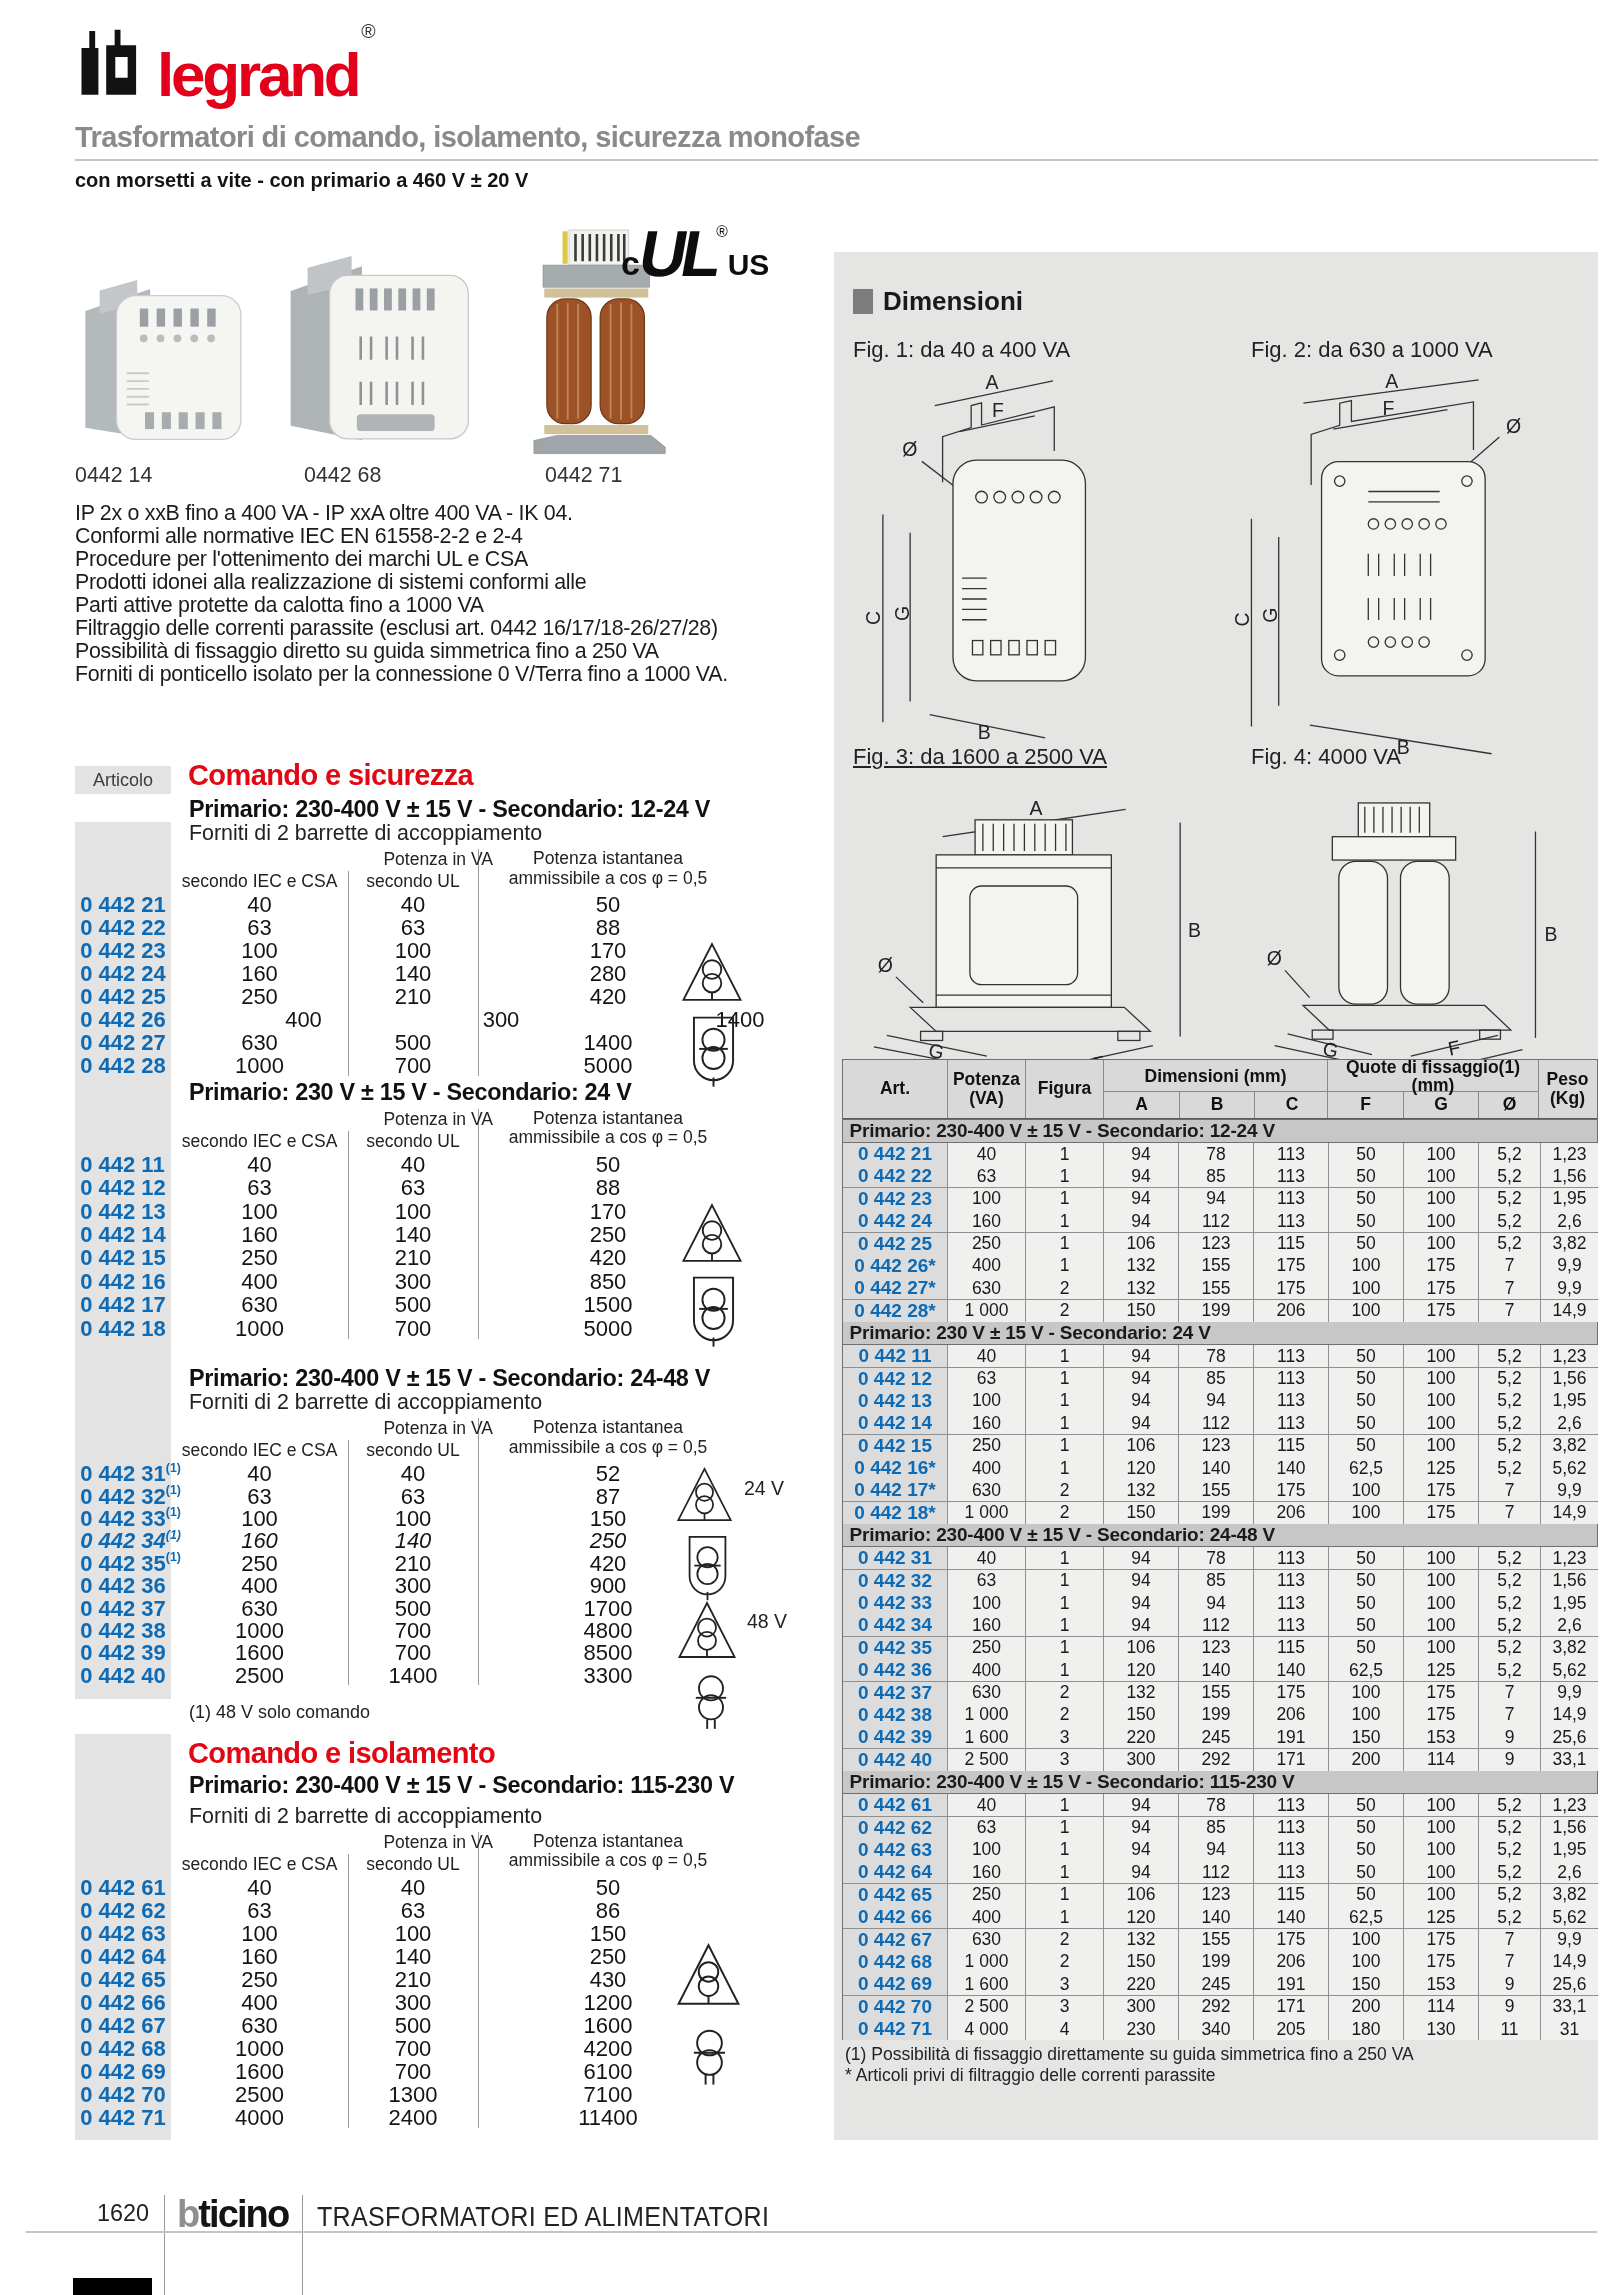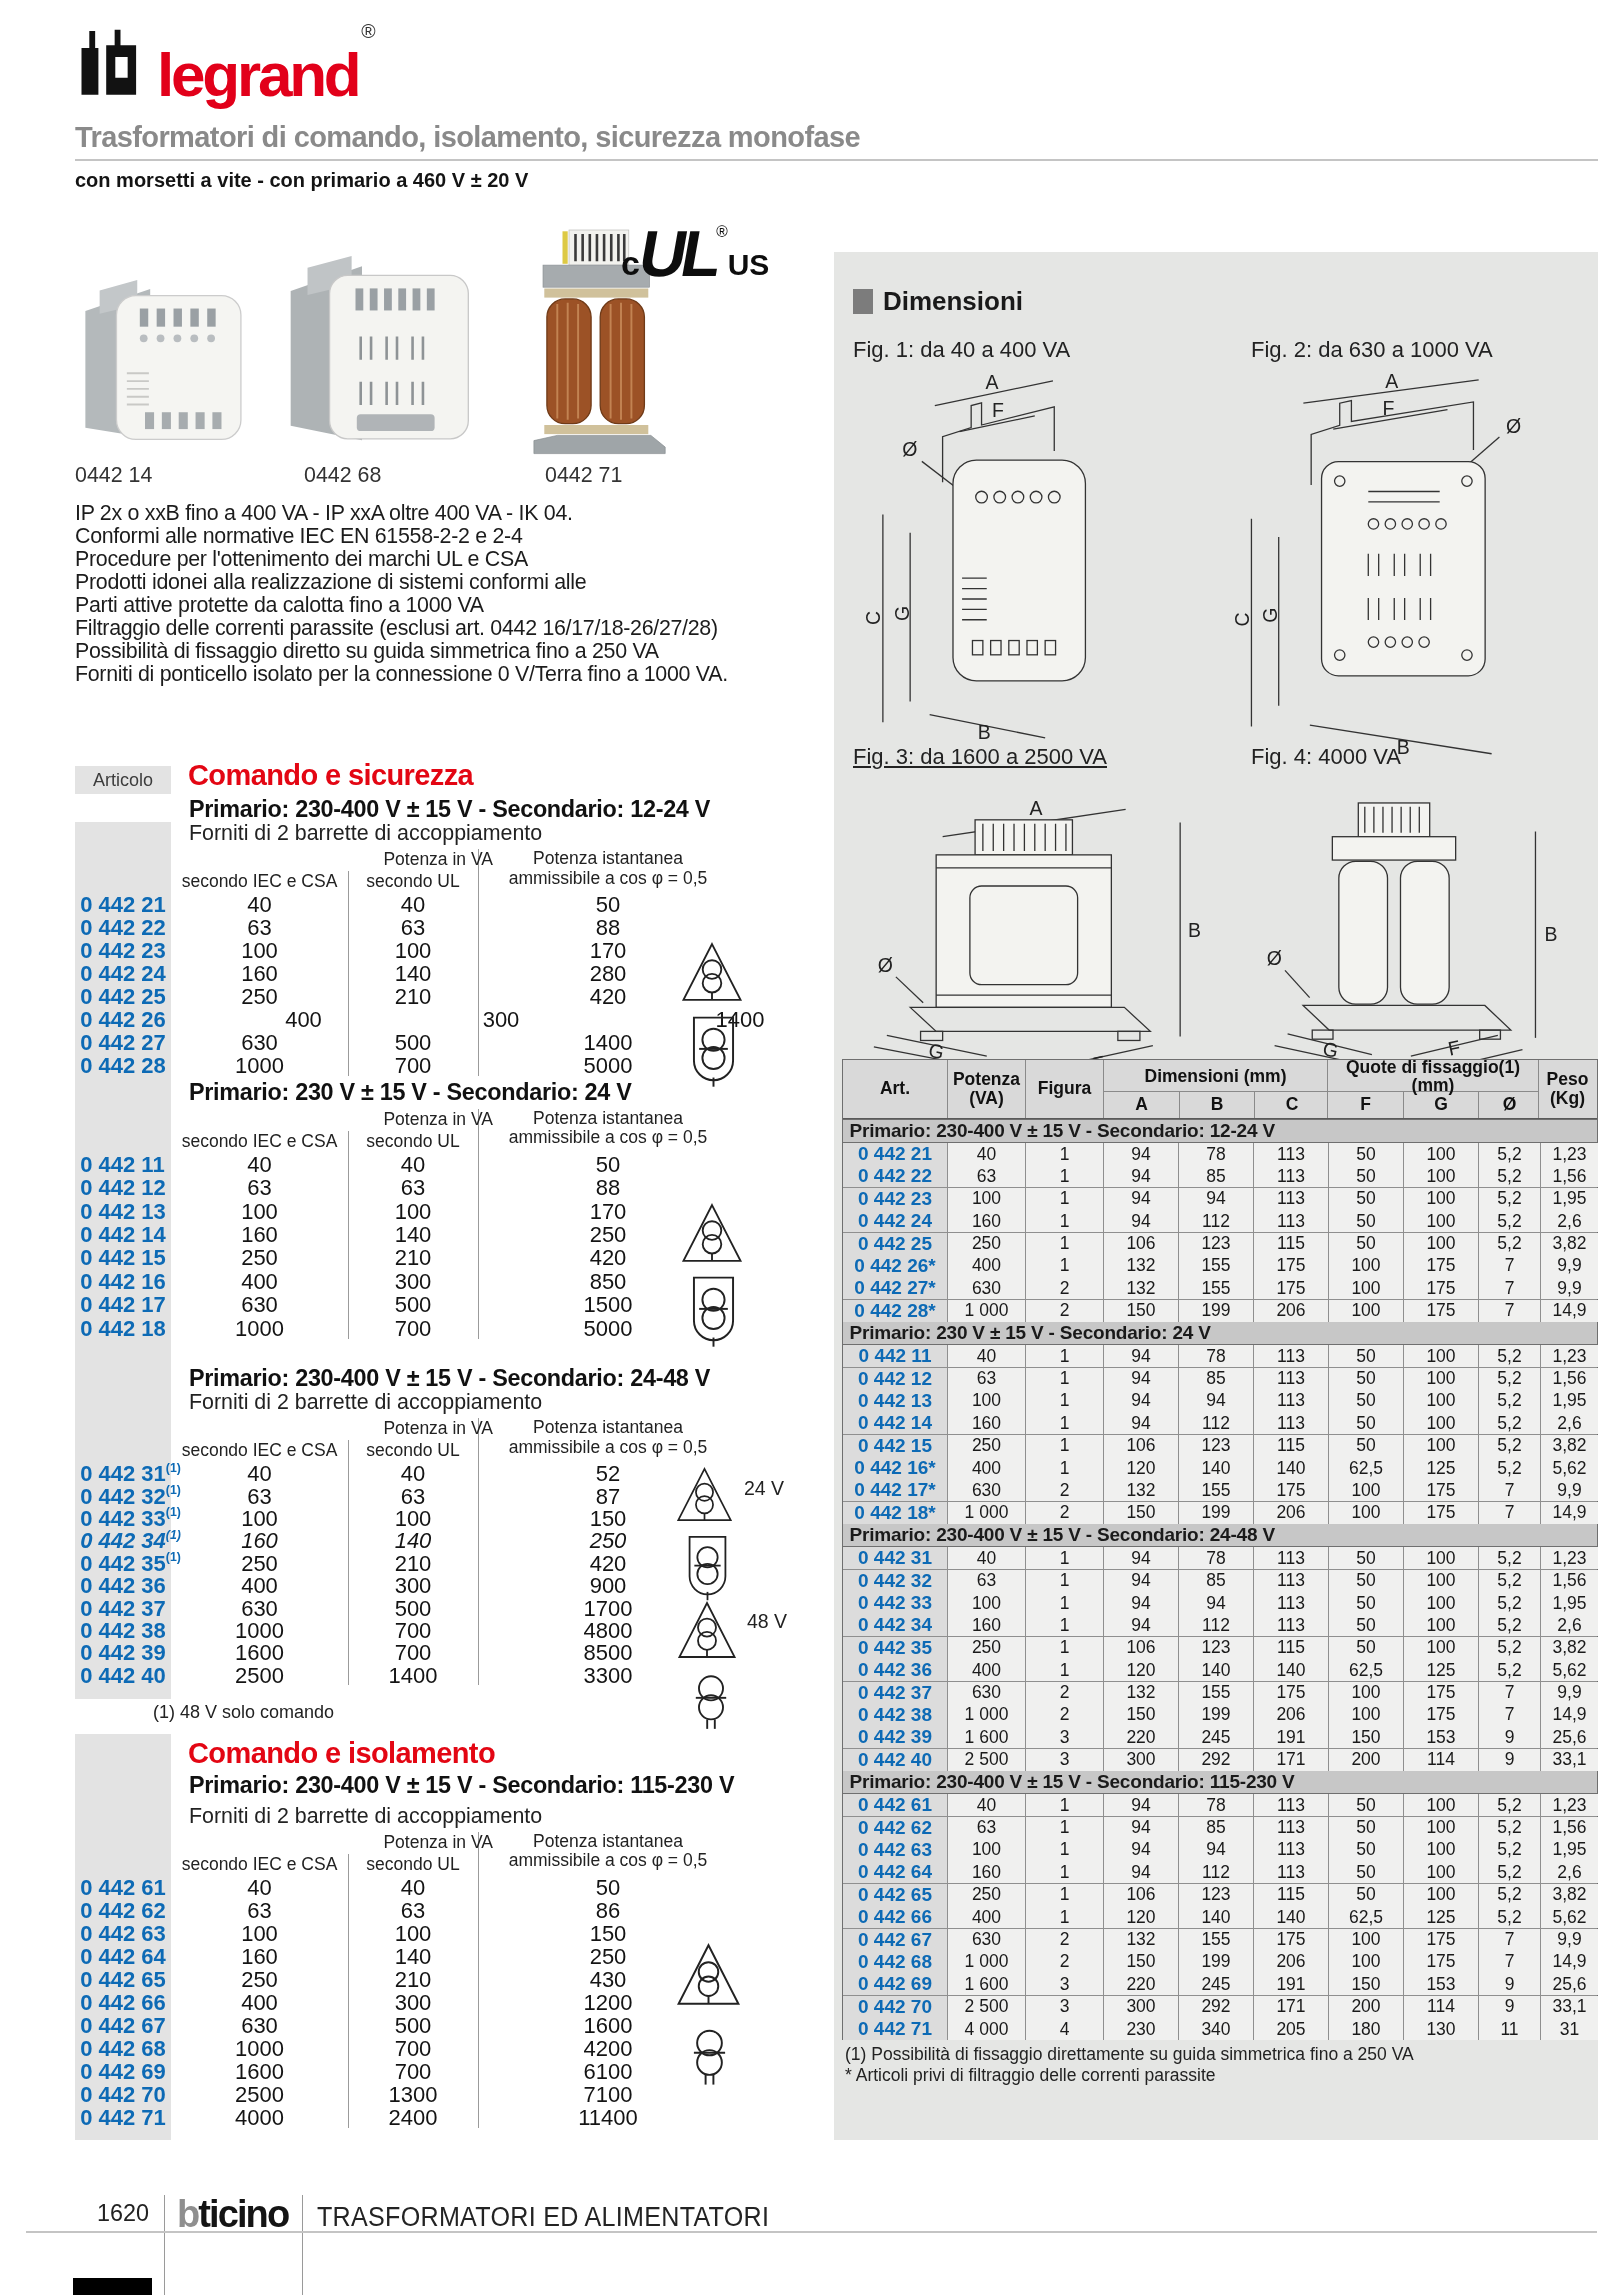--- a/index.html
+++ b/index.html
@@ -40,21 +40,21 @@
   .lhead{position:relative;height:43px;font-size:17.5px;color:#222;}
   .ph{position:absolute;left:80px;width:307px;top:0;text-align:right;margin-left:31px;}
   .ih{position:absolute;left:403px;width:260px;top:0;text-align:center;line-height:19.5px;}
   .sh1{position:absolute;left:96px;width:177px;top:22px;text-align:center;}
   .sh2{position:absolute;left:273px;width:130px;top:22px;text-align:center;}
   .vl{position:absolute;width:0.6px;background:#9b9b9b;}
   .lrow{display:grid;grid-template-columns:96px 177px 130px 260px 75px;align-items:center;}
   .lrow .art{font-size:22px;font-weight:bold;color:#0d6ab5;padding-left:5.2px;white-space:nowrap;}
   .lrow .art sup{font-size:12.3px;font-weight:bold;position:relative;top:-1.3px;}
   .lrow .num{font-size:22px;text-align:center;color:#141414;}
-  .lnote{font-size:18px;color:#222;margin-left:78px;}
+  .lnote{font-size:18px;color:#222;margin-left:114px;}
   .icolabel{font-size:19.5px;color:#222;}
 
   
   .panel{background:#e5e6e4;}
   .dim-title{display:flex;align-items:center;gap:10.4px;font-size:26px;font-weight:bold;color:#1a1a1a;}
   .dim-sq{width:19.5px;height:25px;background:#7c7c7c;display:inline-block;}
   .figcap{font-size:22px;color:#222;}
 
   
   .dt{border:1.3px solid #6f6f6f;font-size:17.5px;background:#ececec;}

